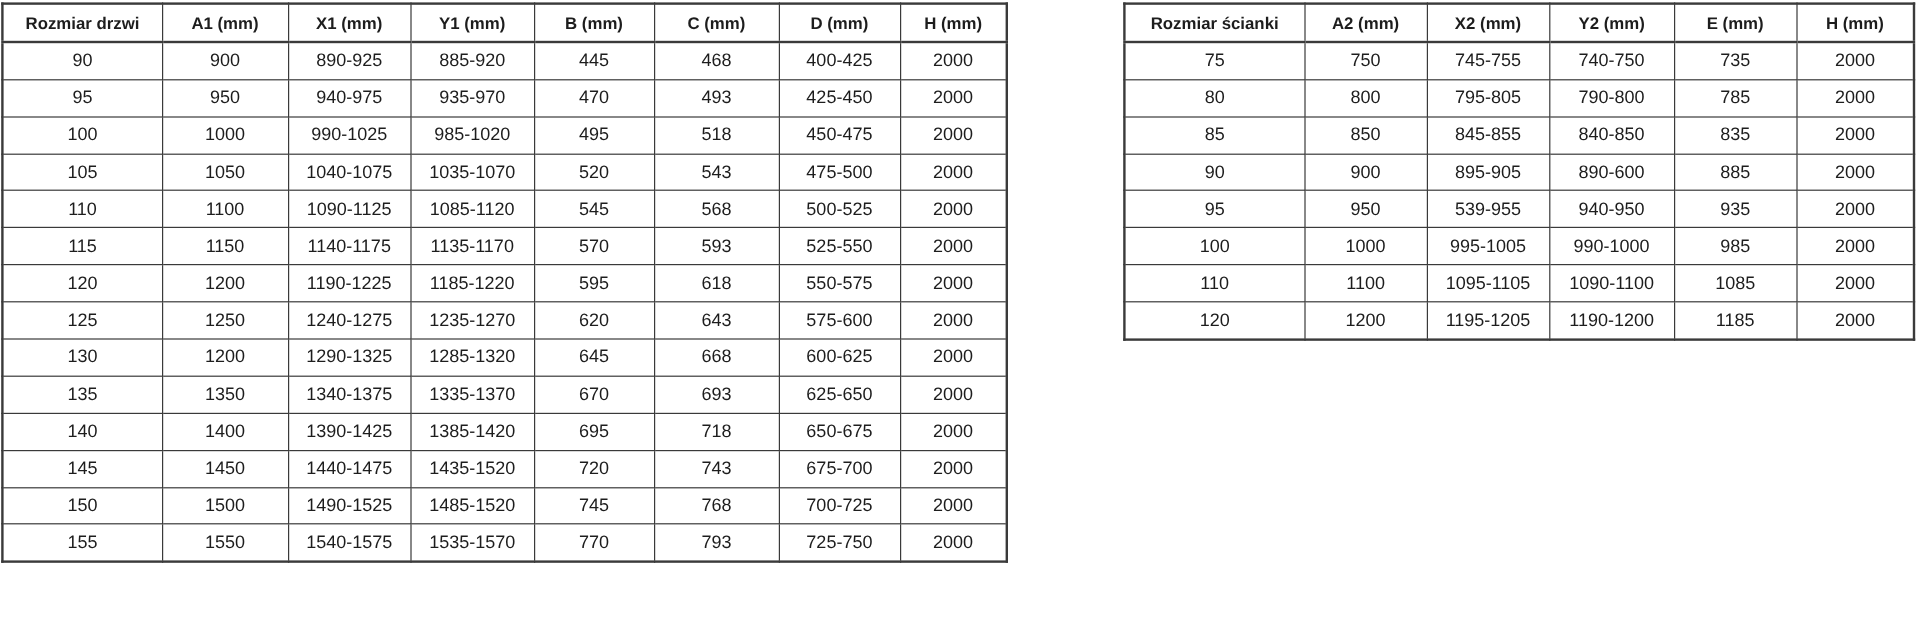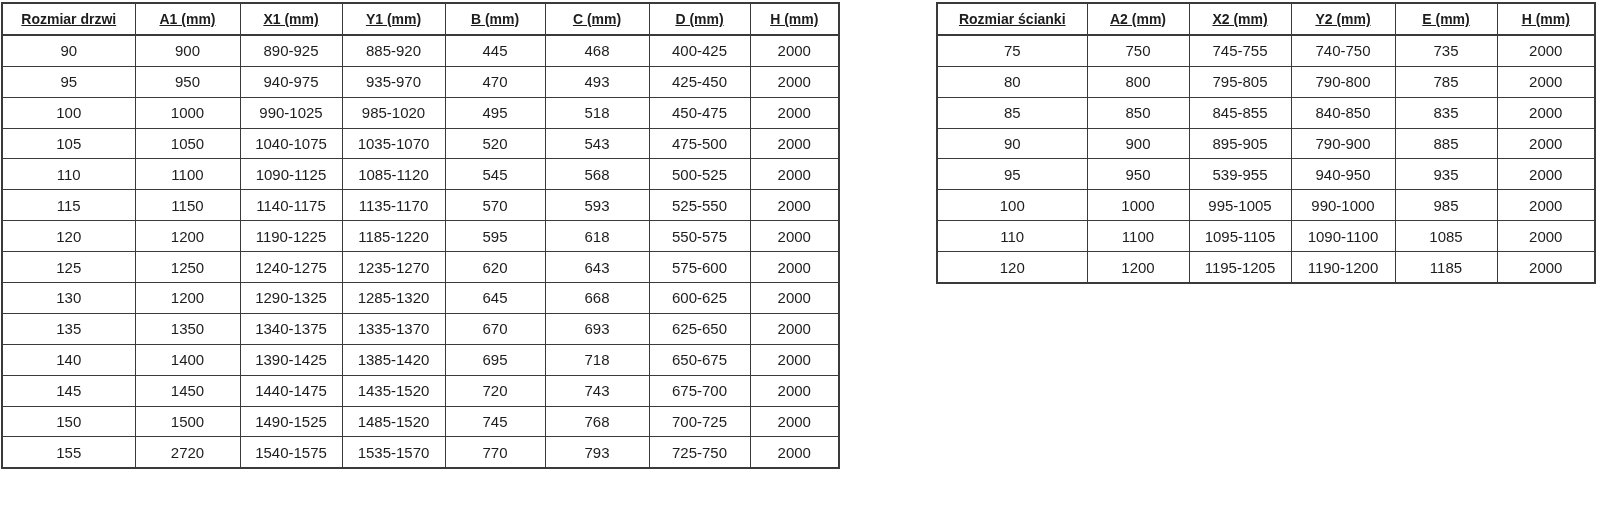--- a/index.html
+++ b/index.html
@@ -32,21 +32,20 @@
     vertical-align: middle;
     padding: 0;
     height: 29.9px;
     overflow: hidden;
     white-space: nowrap;
   }
   th {
     font-size: 14px;
     font-weight: bold;
     border-bottom-width: 2px;
-    text-decoration: underline;
   }
   td {
     font-size: 15px;
     font-weight: normal;
   }
 </style>
 </head>
 <body>
 
 <div class="table-wrap door-table">
@@ -199,21 +198,21 @@
           <td>1500</td>
           <td>1490-1525</td>
           <td>1485-1520</td>
           <td>745</td>
           <td>768</td>
           <td>700-725</td>
           <td>2000</td>
         </tr>
         <tr>
           <td>155</td>
-          <td>2720</td>
+          <td>1550</td>
           <td>1540-1575</td>
           <td>1535-1570</td>
           <td>770</td>
           <td>793</td>
           <td>725-750</td>
           <td>2000</td>
         </tr>
       </tbody>
   </table>
 </div>
@@ -260,21 +259,21 @@
           <td>850</td>
           <td>845-855</td>
           <td>840-850</td>
           <td>835</td>
           <td>2000</td>
         </tr>
         <tr>
           <td>90</td>
           <td>900</td>
           <td>895-905</td>
-          <td>790-900</td>
+          <td>890-600</td>
           <td>885</td>
           <td>2000</td>
         </tr>
         <tr>
           <td>95</td>
           <td>950</td>
           <td>539-955</td>
           <td>940-950</td>
           <td>935</td>
           <td>2000</td>

